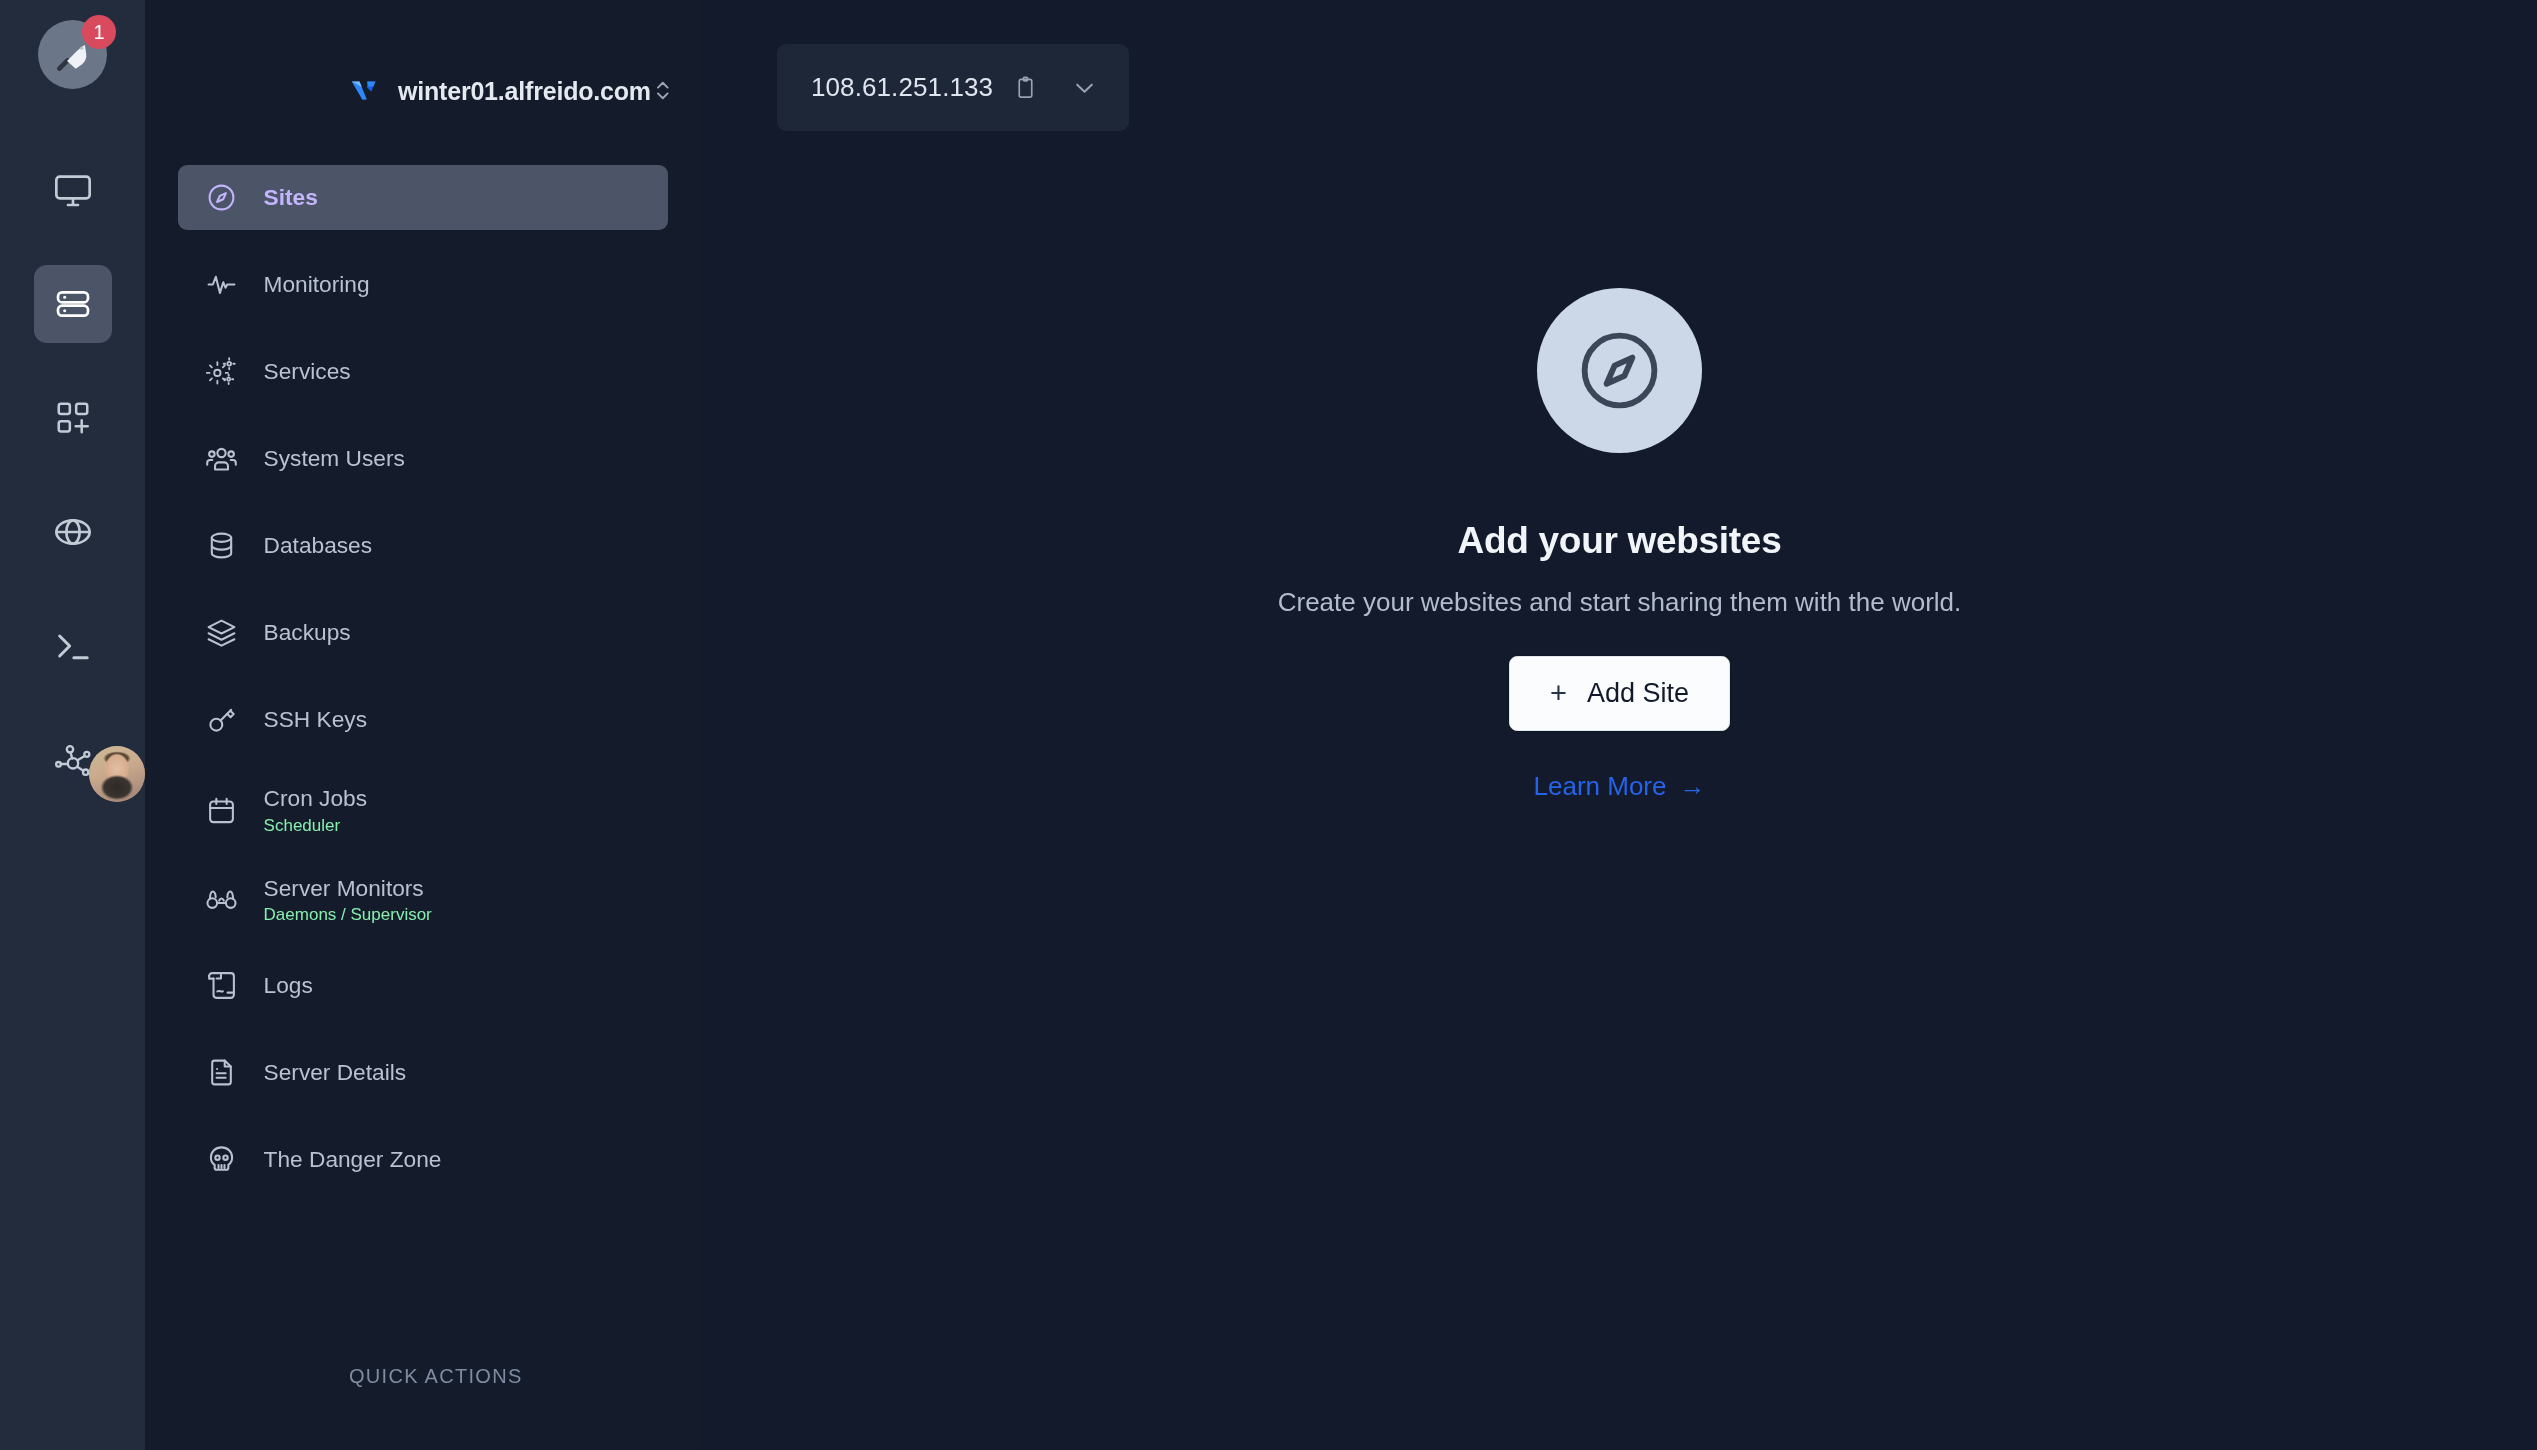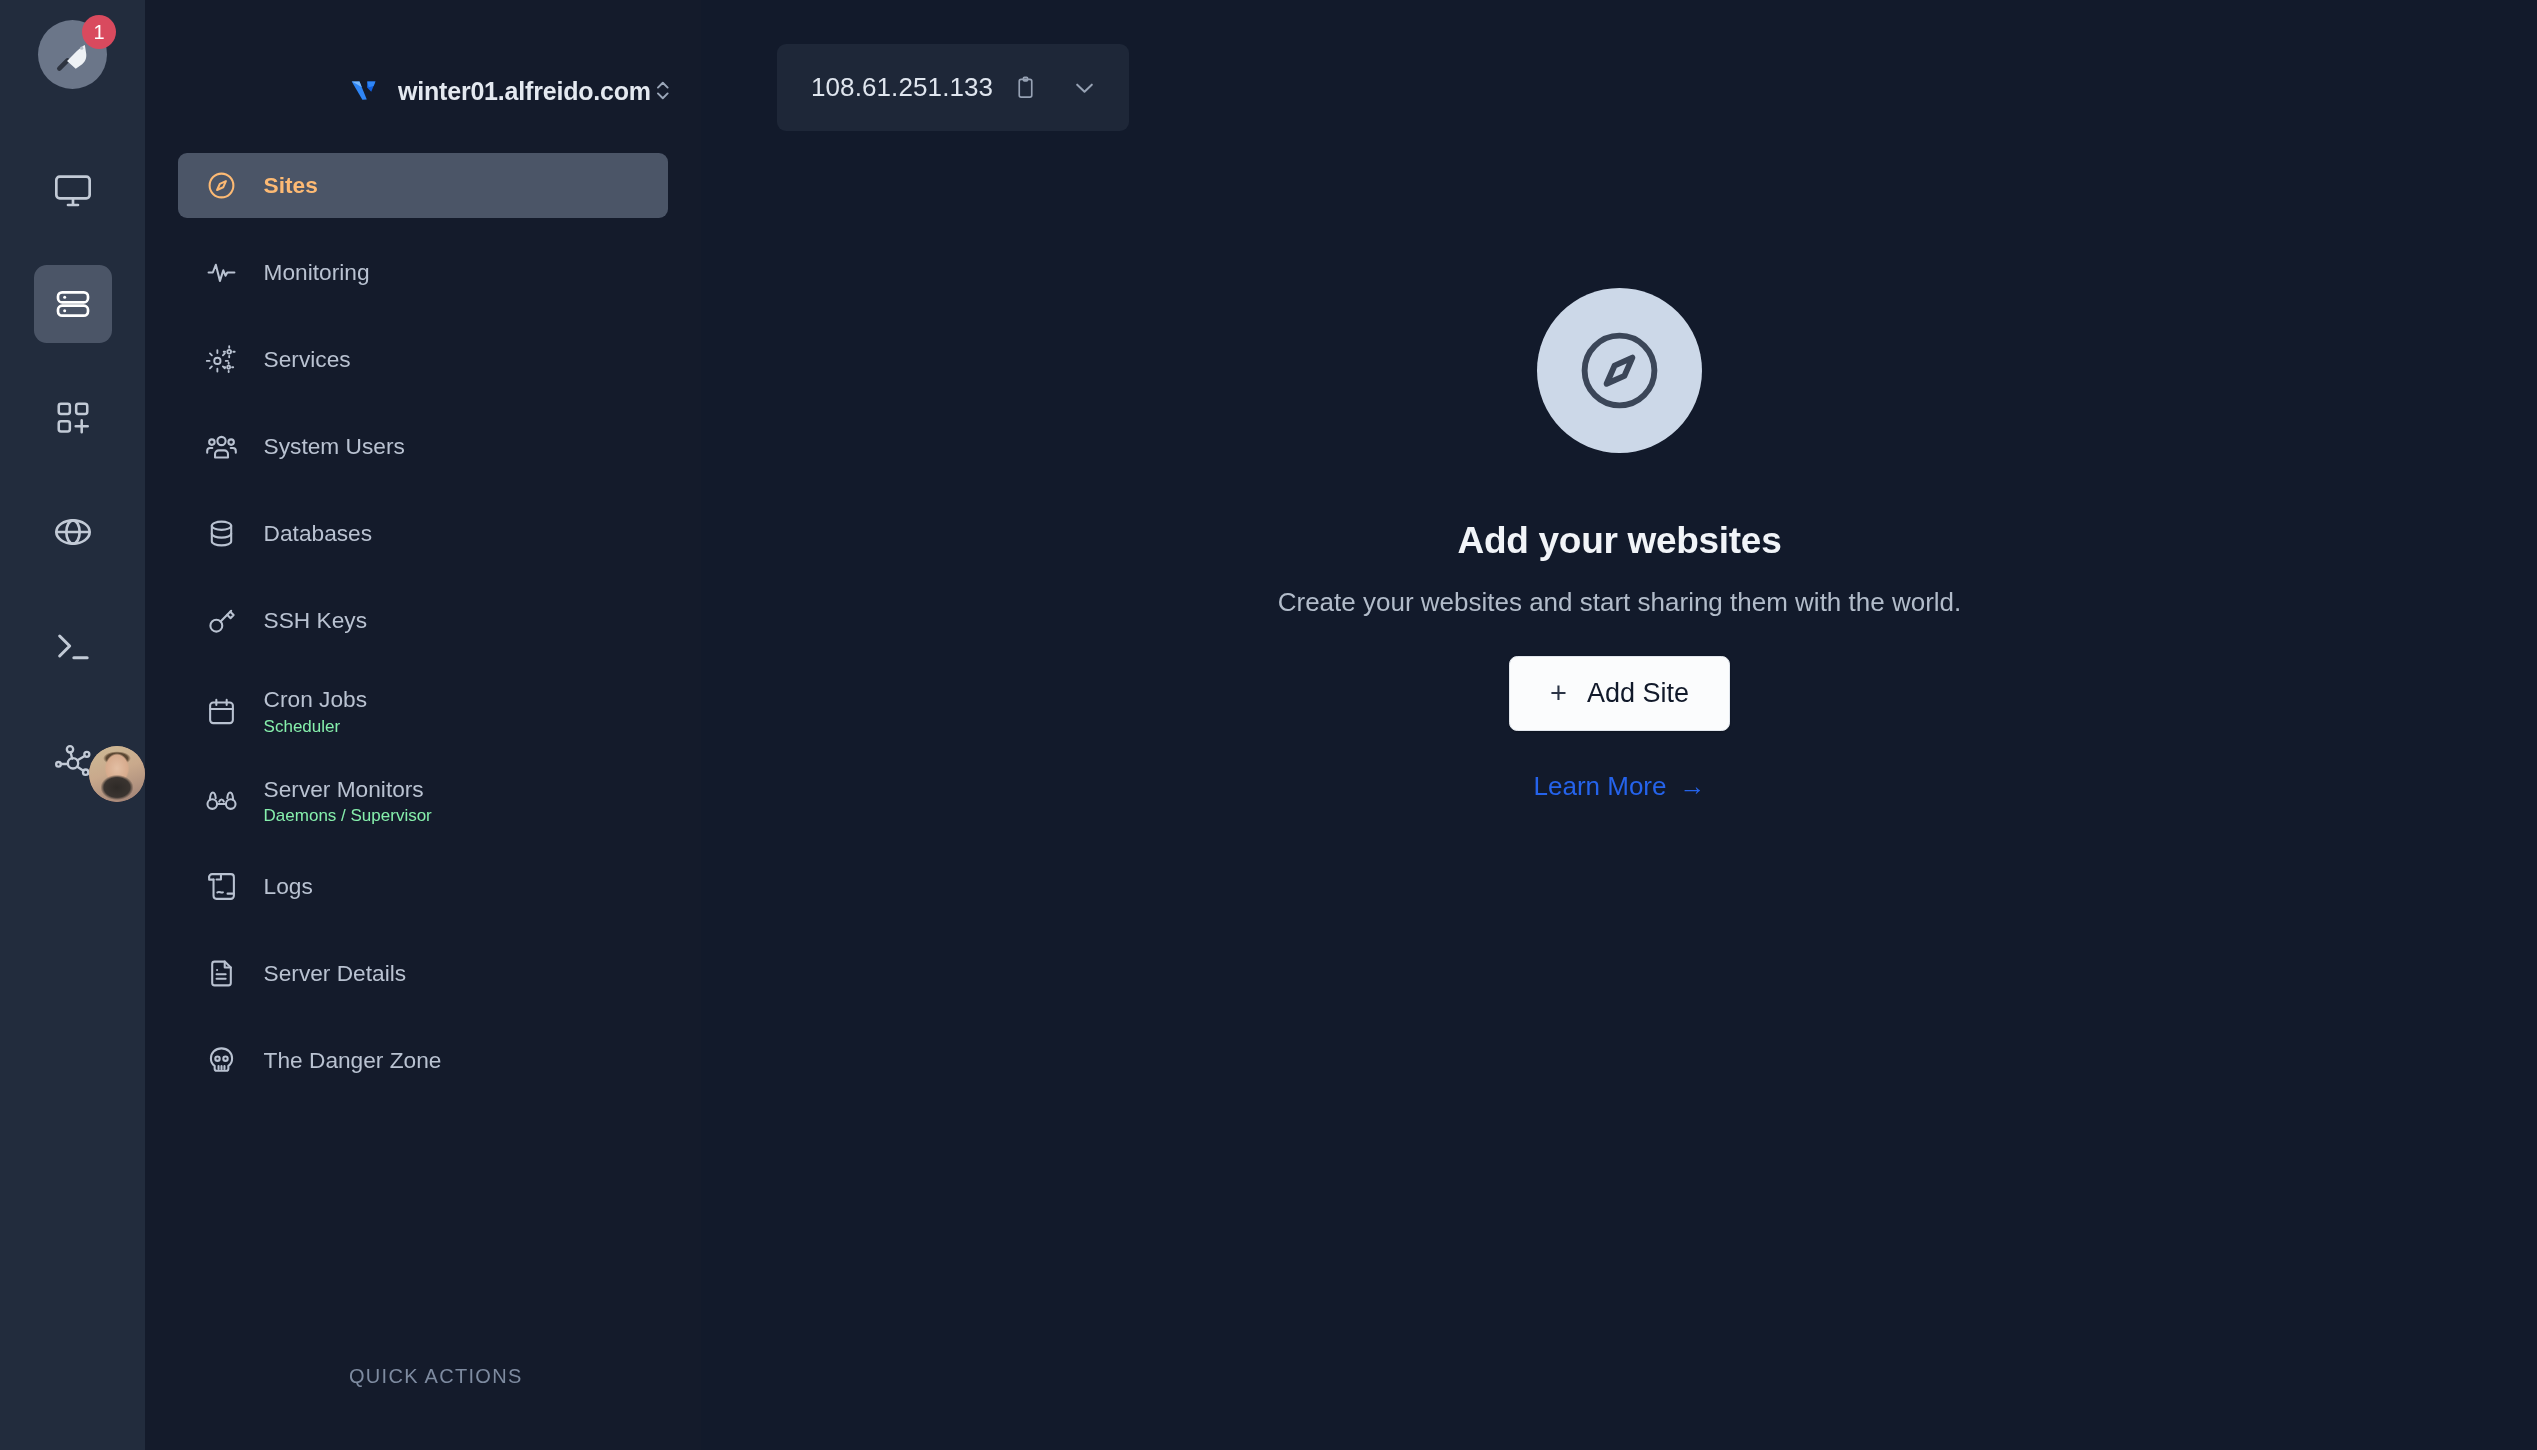--- a/index.html
+++ b/index.html
@@ -156,21 +156,22 @@
     min-height: 65px;
     padding: 0 23.6px;
     border-radius: 9px;
     cursor: pointer;
     color: #b9c2d1;
     margin-bottom: 22px;
   }
   .nav-item.has-sub { min-height: 73px; margin-bottom: 16.3px; }
   .nav-item.active {
     background: #4b5567;
-    color: #fdba74;
+    color: #c4b5fd;
+    margin-top: 12px;
   }
   .nav-icon {
     width: 40px;
     min-width: 40px;
     display: flex;
     align-items: center;
     justify-content: center;
     color: inherit;
   }
   .nav-text {
@@ -449,20 +450,32 @@
             <ellipse cx="12" cy="6" rx="7.5" ry="3.2"></ellipse>
             <path d="M4.5 6v12c0 1.8 3.4 3.2 7.5 3.2s7.5-1.4 7.5-3.2V6"></path>
             <path d="M4.5 12c0 1.8 3.4 3.2 7.5 3.2s7.5-1.4 7.5-3.2"></path>
           </svg>
         </span>
         <span class="nav-text">
           <span class="nav-label">Databases</span>
         </span>
       </div>
 
+      <div class="nav-item">
+        <span class="nav-icon">
+          <svg width="31" height="31" viewBox="0 0 24 24" fill="none" stroke="currentColor" stroke-width="1.6" stroke-linecap="round" stroke-linejoin="round">
+            <path d="M12 2.8L22 7.8l-10 5-10-5z"></path>
+              <path d="M2 12.6l10 5 10-5"></path>
+              <path d="M2 17.2l10 5 10-5"></path>
+          </svg>
+        </span>
+        <span class="nav-text">
+          <span class="nav-label">Backups</span>
+        </span>
+      </div>
 
       <div class="nav-item">
         <span class="nav-icon">
           <svg width="31" height="31" viewBox="0 0 24 24" fill="none" stroke="currentColor" stroke-width="1.6" stroke-linecap="round" stroke-linejoin="round">
             <circle cx="8" cy="16" r="4.6"></circle>
               <path d="M11.3 12.7L19.5 4.5"></path>
               <path d="M16.4 7.6l2.6 2.6 2.4-2.4-2.6-2.6"></path>
           </svg>
         </span>
         <span class="nav-text">

